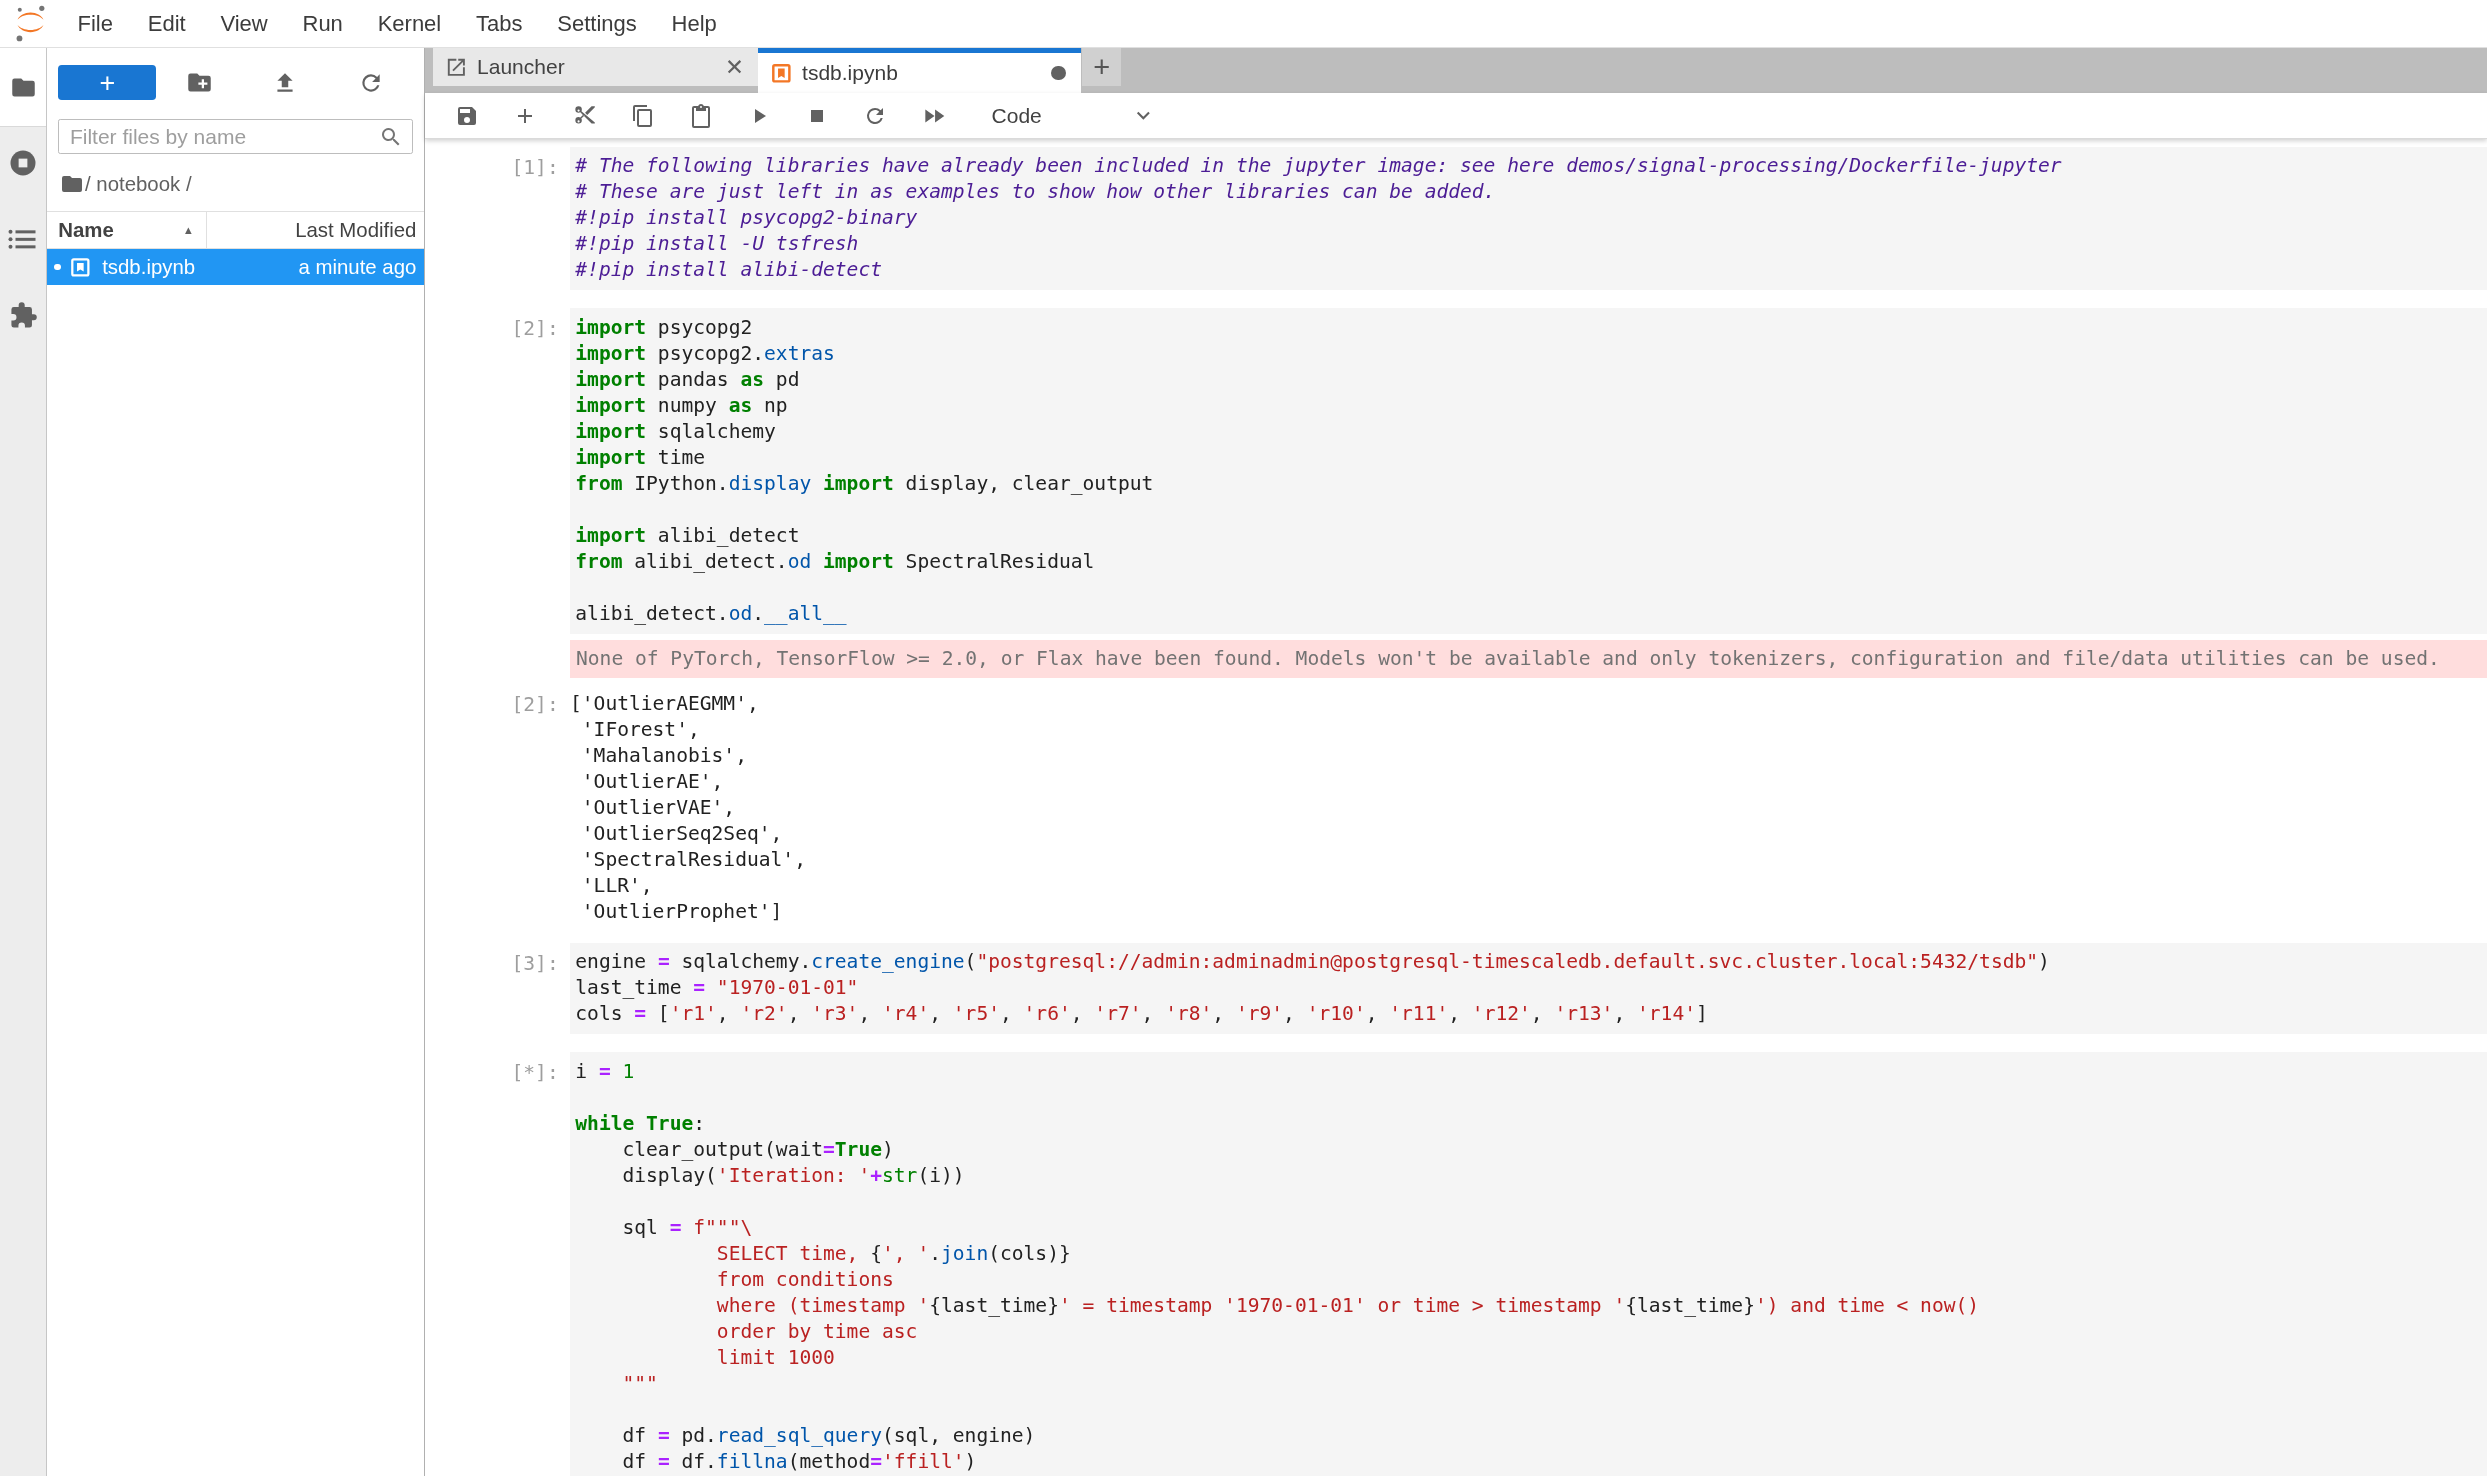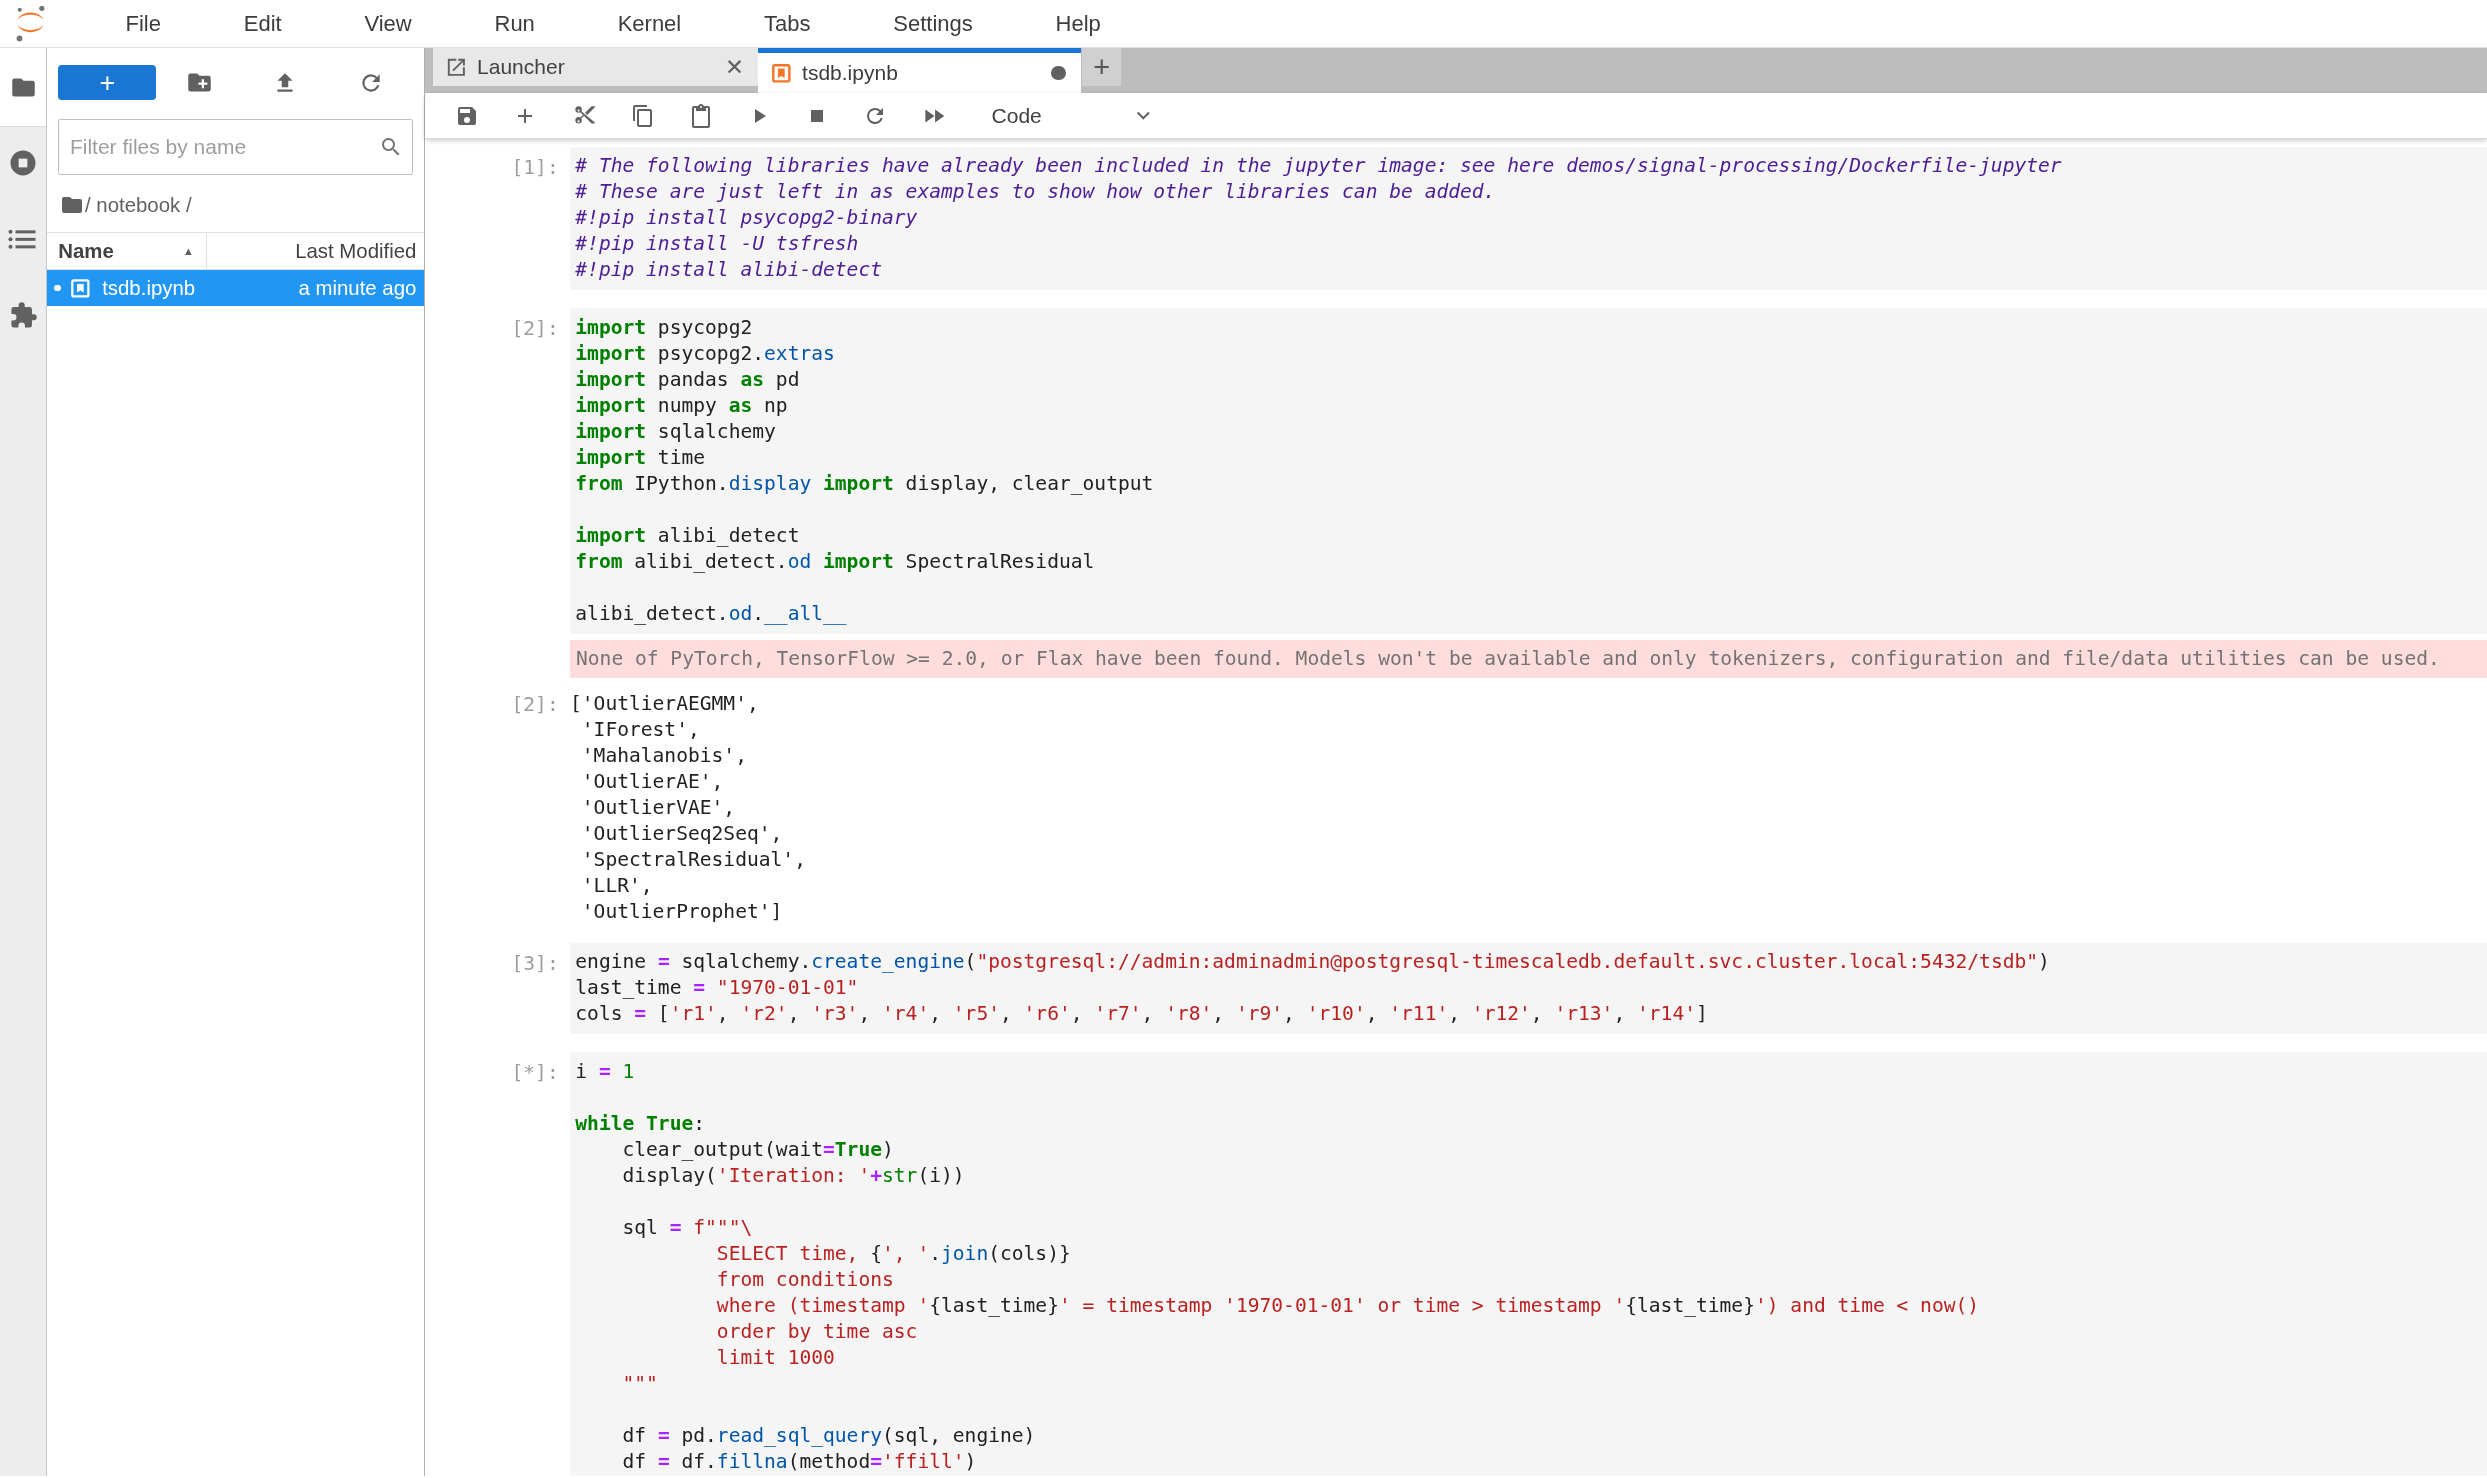--- a/index.html
+++ b/index.html
@@ -2,40 +2,40 @@
 <html style="font-size:12px"><head>
 <meta charset="utf-8">
 <style>
   * { margin:0; padding:0; box-sizing:border-box; }
   html,body { width:2487px; height:1478px; overflow:hidden; background:#fff;
               font-family:"Liberation Sans", sans-serif; }
   svg { display:block; }
 
   
   .menubar { height:48px; background:#fff; border-bottom:1.5px solid #e0e0e0;
-             display:flex; align-items:center; padding-left:9px;gap:48px; }
+             display:flex; align-items:center; padding-left:9px; }
   .logo { margin:0 10.6px 0 1.5px; }
   .menu-item { padding:0 17.4px; font-size:22px; color:#3c3c3c; cursor:default; }
 
   .app { display:flex; height:1428px; }
 
   
   .iconstrip { width:47px; flex:none; background:#ededed; border-right:1.5px solid #c6c6c6; }
   .strip-active { height:79px; background:#fff; border-bottom:1.5px solid #d9d9d9;
                   display:flex; align-items:center; justify-content:center; }
   .strip-rest { display:flex; flex-direction:column; align-items:center; padding-top:21px; gap:50px; }
 
   
   .filebrowser { width:378px; flex:none; background:#fff; border-right:1.5px solid #b0b0b0;
                  display:flex; flex-direction:column; font-size:20.4px; color:#424242; }
   .fb-toolbar { display:flex; align-items:center; height:65px; padding:4.5px 10.6px 0 11.3px; }
   .new-btn { width:98px; height:35px; background:#1976d2; border-radius:3.8px; color:#fff;
              font-size:27px; line-height:30px; display:flex; align-items:center; justify-content:center; }
   .fb-tool { flex:1; display:flex; justify-content:center; }
-  .fb-filter { margin:6px 11.3px 0 11.3px; height:56px; border:1.5px solid #bdbdbd; border-radius:2.3px;
+  .fb-filter { margin:6px 11.3px 0 11.3px; height:35px; border:1.5px solid #bdbdbd; border-radius:2.3px;
                display:flex; align-items:center; justify-content:space-between; padding:0 9px 0 10.6px;gap:37px; }
   .fb-filter .ph { color:#9e9e9e; font-size:21px; }
   .fb-crumbs { display:flex; align-items:center; gap:1px; padding:18px 0 15px 13px; color:#616161; font-size:20.4px; }
   .fb-header { display:flex; align-items:center; height:38px; border-top:1.5px solid #e0e0e0;
                border-bottom:1.5px solid #e0e0e0; }
   .fb-col-name { width:159px; height:100%; display:flex; align-items:center; justify-content:space-between;
                  padding:0 12px 0 11.3px; font-weight:bold; }
   .caret { font-size:11.3px; color:#616161; }
   .fb-col-mod { flex:1; height:100%; border-left:1.5px solid #e0e0e0; display:flex; align-items:center;
                 justify-content:flex-end; padding-right:7.6px; }

